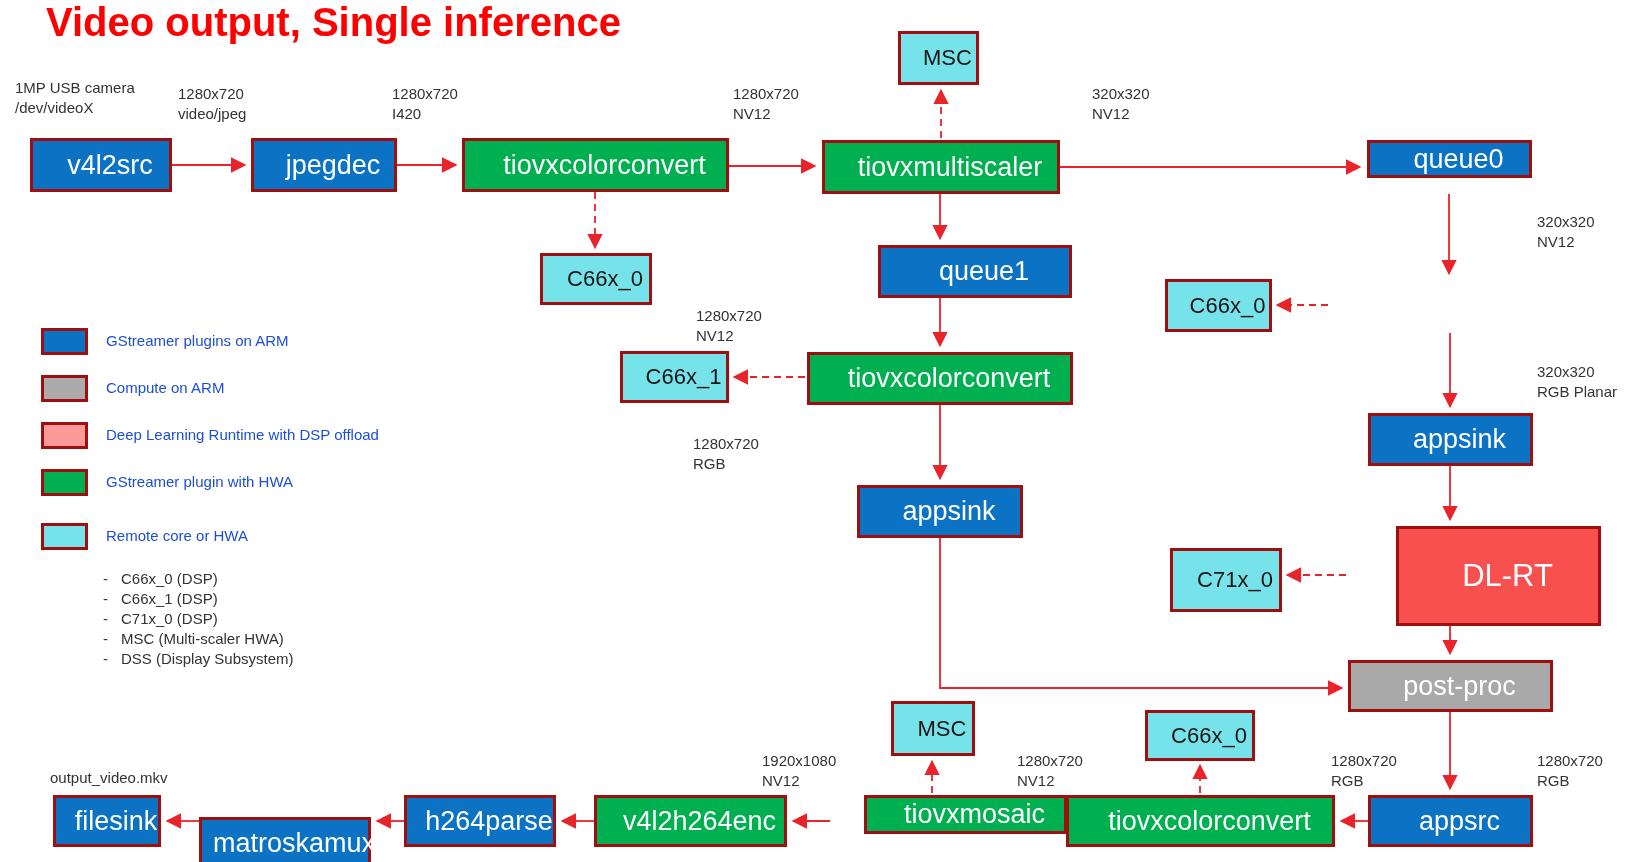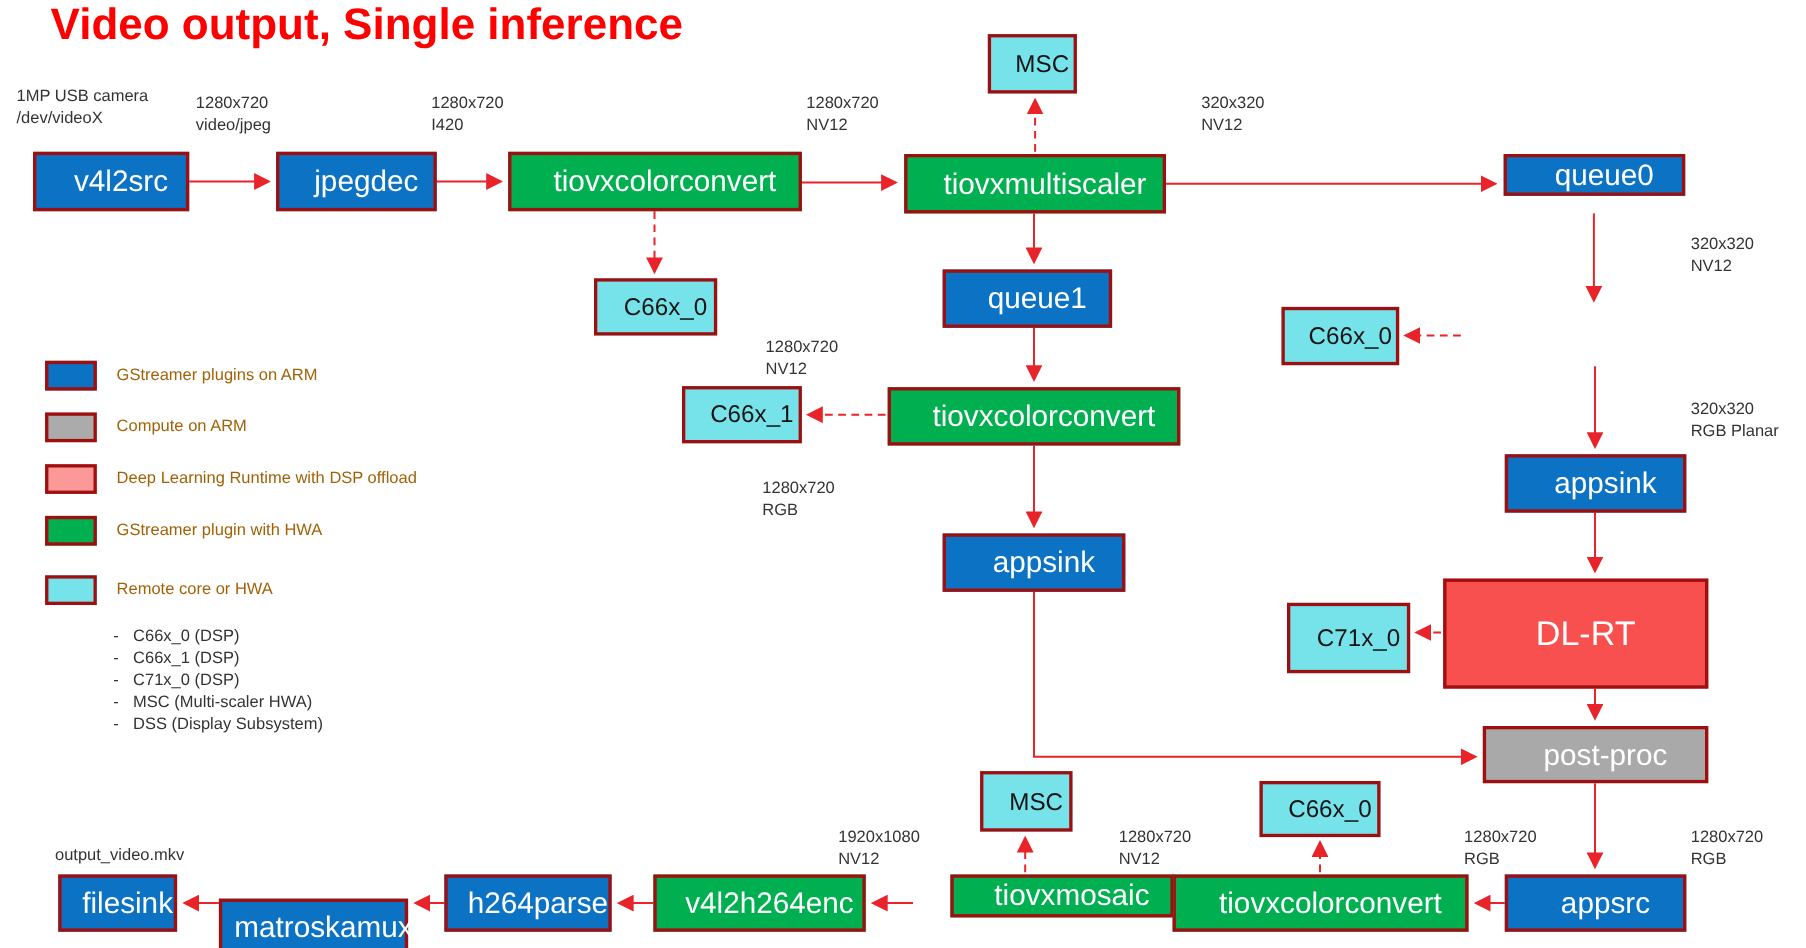--- a/index.html
+++ b/index.html
@@ -37,21 +37,21 @@
     position:absolute;z-index:2;box-sizing:border-box;
     width:47px;height:27px;border:3px solid #A00F0F;
   }
   .sw-arm{background:#0B72C4;}
   .sw-compute{background:#ABABAB;}
   .sw-dlr{background:#FB9898;}
   .sw-hwa{background:#00B050;}
   .sw-remote{background:#76E2EA;}
   .legend-label{
     position:absolute;z-index:2;left:106px;
-    font-size:15px;color:#a16207;white-space:nowrap;
+    font-size:15px;color:#1d4ed8;white-space:nowrap;
   }
   .note{
     position:absolute;z-index:2;left:103px;
     font-size:15px;color:#333333;white-space:nowrap;
   }
   .note::before{content:"-";margin-right:13px;}
 </style>
 </head>
 <body>
 
@@ -100,29 +100,29 @@
   <div class="title">Video output, Single inference</div>
 
   <div class="node arm" style="left:30px;top:138px;width:142px;height:54px">v4l2src</div>
   <div class="node arm" style="left:251px;top:138px;width:146px;height:54px">jpegdec</div>
   <div class="node hwa" style="left:462px;top:138px;width:267px;height:54px">tiovxcolorconvert</div>
   <div class="node hwa" style="left:822px;top:140px;width:238px;height:54px">tiovxmultiscaler</div>
   <div class="node arm" style="left:1367px;top:140px;width:165px;height:38px">queue0</div>
   <div class="node remote" style="left:898px;top:31px;width:81px;height:54px">MSC</div>
   <div class="node remote" style="left:540px;top:253px;width:112px;height:52px">C66x_0</div>
 
-  <div class="node arm" style="left:857px;top:245px;width:154px;height:53px">queue1</div>
+  <div class="node arm" style="left:878px;top:245px;width:194px;height:53px">queue1</div>
   <div class="node remote" style="left:620px;top:351px;width:109px;height:52px">C66x_1</div>
   <div class="node hwa" style="left:807px;top:352px;width:266px;height:53px">tiovxcolorconvert</div>
   <div class="node arm" style="left:857px;top:485px;width:166px;height:53px">appsink</div>
 
   <div class="node remote" style="left:1165px;top:279px;width:107px;height:53px">C66x_0</div>
   <div class="node arm" style="left:1368px;top:413px;width:165px;height:53px">appsink</div>
   <div class="node remote" style="left:1170px;top:548px;width:112px;height:64px">C71x_0</div>
-  <div class="node dlr" style="left:1312px;top:526px;width:241px;height:100px">DL-RT</div>
+  <div class="node dlr" style="left:1396px;top:526px;width:205px;height:100px">DL-RT</div>
   <div class="node compute" style="left:1348px;top:660px;width:205px;height:52px">post-proc</div>
 
   <div class="node arm" style="left:1368px;top:795px;width:165px;height:52px">appsrc</div>
   <div class="node hwa" style="left:1066px;top:795px;width:269px;height:52px">tiovxcolorconvert</div>
   <div class="node remote" style="left:1145px;top:710px;width:110px;height:51px">C66x_0</div>
   <div class="node hwa" style="left:864px;top:795px;width:203px;height:39px">tiovxmosaic</div>
   <div class="node remote" style="left:891px;top:701px;width:84px;height:55px">MSC</div>
   <div class="node hwa" style="left:594px;top:795px;width:193px;height:52px">v4l2h264enc</div>
   <div class="node arm" style="left:404px;top:795px;width:152px;height:52px">h264parse</div>
   <div class="node arm" style="left:199px;top:817px;width:172px;height:52px">matroskamux</div>

